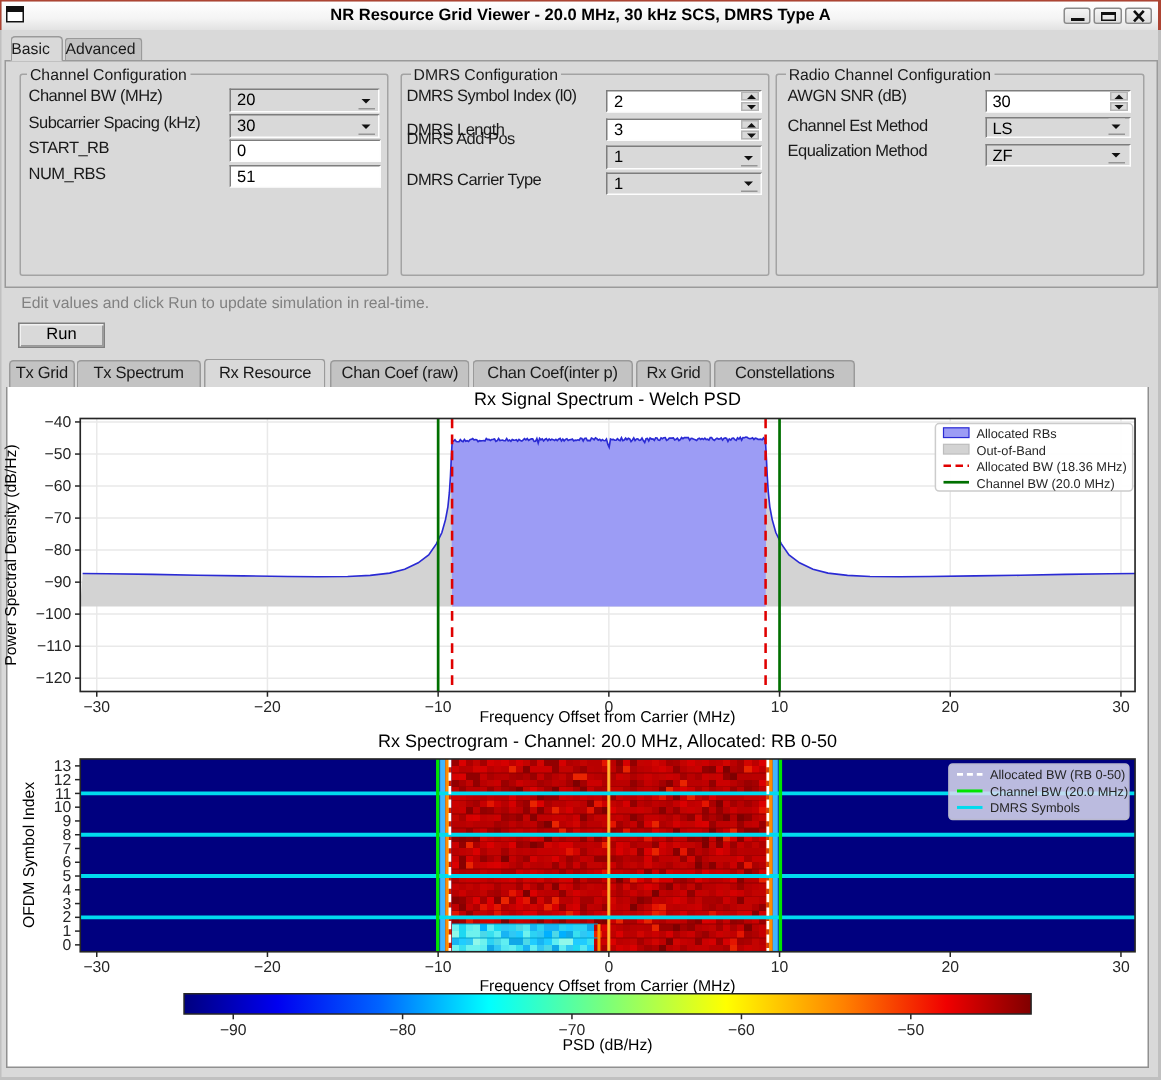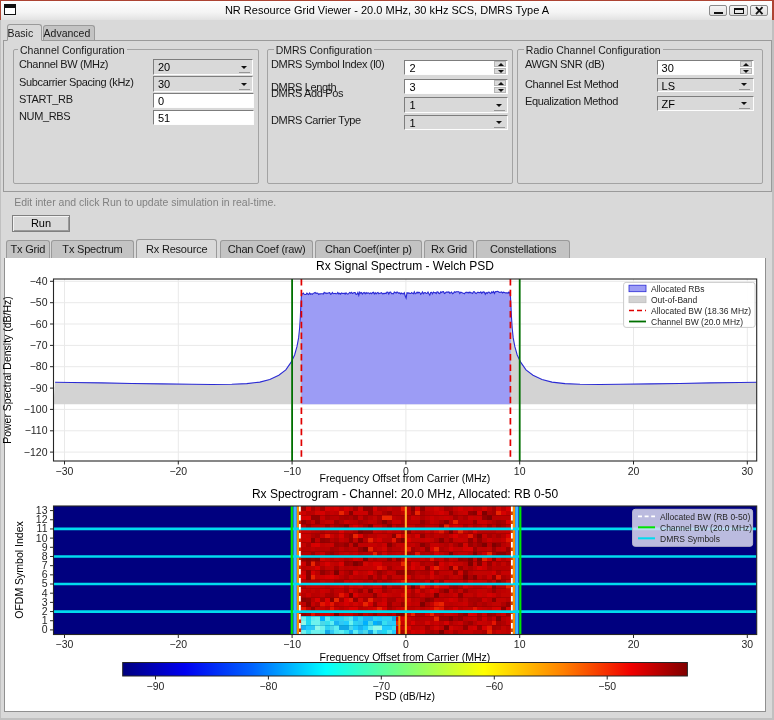--- a/index.html
+++ b/index.html
@@ -1,19 +1,19 @@
 <!DOCTYPE html>
 <html><head><meta charset="utf-8"><style>
 *{margin:0;padding:0;box-sizing:border-box}
 html,body{width:774px;height:720px;overflow:hidden}
 body{position:relative;background:#d9d9d9;font-family:"Liberation Sans",sans-serif}
 
 #frame{position:absolute;left:0;top:0;width:774px;height:720px;border-right:2px solid #c0c0c0;border-left:1px solid #c0c0c0;border-bottom:2px solid #c0c0c0}
 #titlebar{position:absolute;left:0;top:0;width:774px;height:20px;background:linear-gradient(#ffffff,#f4f4f4 60%,#e2e2e2);border-top:1.5px solid #ad4433;border-left:1.5px solid #ad4433;border-right:2px solid #ad4433}
-#title{position:absolute;left:0;top:4px;width:774px;text-align:center;font-size:11px;font-weight:normal;color:#000}
+#title{position:absolute;left:0;top:4px;width:774px;text-align:center;font-size:11px;font-weight:bold;color:#000}
 #wicon{position:absolute;left:4px;top:4px;width:11.5px;height:11px;border:1.6px solid #111;background:#fff;border-top-width:4px}
 .wbtn{position:absolute;top:4.5px;width:18.6px;height:11.5px;background:linear-gradient(#f4f4f4,#dfdfdf);border:1px solid #8a8a8a;border-radius:2px}
 
 #nb1{position:absolute;left:2.5px;top:40.4px;width:769px;height:151.6px;background:#d9d9d9;border:1px solid #9a9a9a}
 .tab1{position:absolute;font-size:10.5px;color:#1a1a1a;text-align:left;border:1px solid #9a9a9a;border-bottom:none;border-radius:3px 3px 0 0}
 
 .gframe{position:absolute;border:1px solid #a3a3a3;border-radius:2px}
 .gtitle{position:absolute;top:-6px;background:#d9d9d9;padding:0 2px;font-size:10.5px;color:#1a1a1a;white-space:nowrap}
 .lbl{position:absolute;font-size:11px;letter-spacing:-0.35px;color:#1a1a1a;white-space:nowrap}
 .entry,.combo{position:absolute;border:1px solid;border-color:#7d7d7d #fdfdfd #fdfdfd #7d7d7d;background:#fff}
@@ -138,21 +138,21 @@
       <span class="carr"></span>
     </span>
   </div>
 <div class="lbl" style="left:525px;top:94.8px">Equalization Method</div>
 <div class="combo" style="left:656.6px;top:95.6px;width:97px;height:15.5px">
     <span class="cval">ZF</span>
     <span class="cbtn">
       <span class="carr"></span>
     </span>
   </div>
-<div class="lbl" style="left:14.2px;top:196.4px;color:#818181;font-size:10.5px;letter-spacing:0">Edit inter and click Run to update simulation in real-time.</div>
+<div class="lbl" style="left:14.2px;top:196.4px;color:#818181;font-size:10.5px;letter-spacing:0">Edit values and click Run to update simulation in real-time.</div>
 <div id="runbtn">Run</div>
 <div class="tab2" style="left:6.2px;width:43.4px">Tx Grid</div>
 <div class="tab2" style="left:50.9px;width:83.1px">Tx Spectrum</div>
 <div class="tab2 act2" style="left:136.4px;width:80.6px">Rx Resource</div>
 <div class="tab2" style="left:220px;width:93.19999999999999px">Chan Coef (raw)</div>
 <div class="tab2" style="left:315px;width:106.69999999999999px">Chan Coef(inter p)</div>
 <div class="tab2" style="left:423.6px;width:50.799999999999955px">Rx Grid</div>
 <div class="tab2" style="left:476.4px;width:93.60000000000002px">Constellations</div>
 <svg width="774" height="720" viewBox="0 0 774 720" style="position:absolute;left:0;top:0" xmlns="http://www.w3.org/2000/svg">
 <defs>

